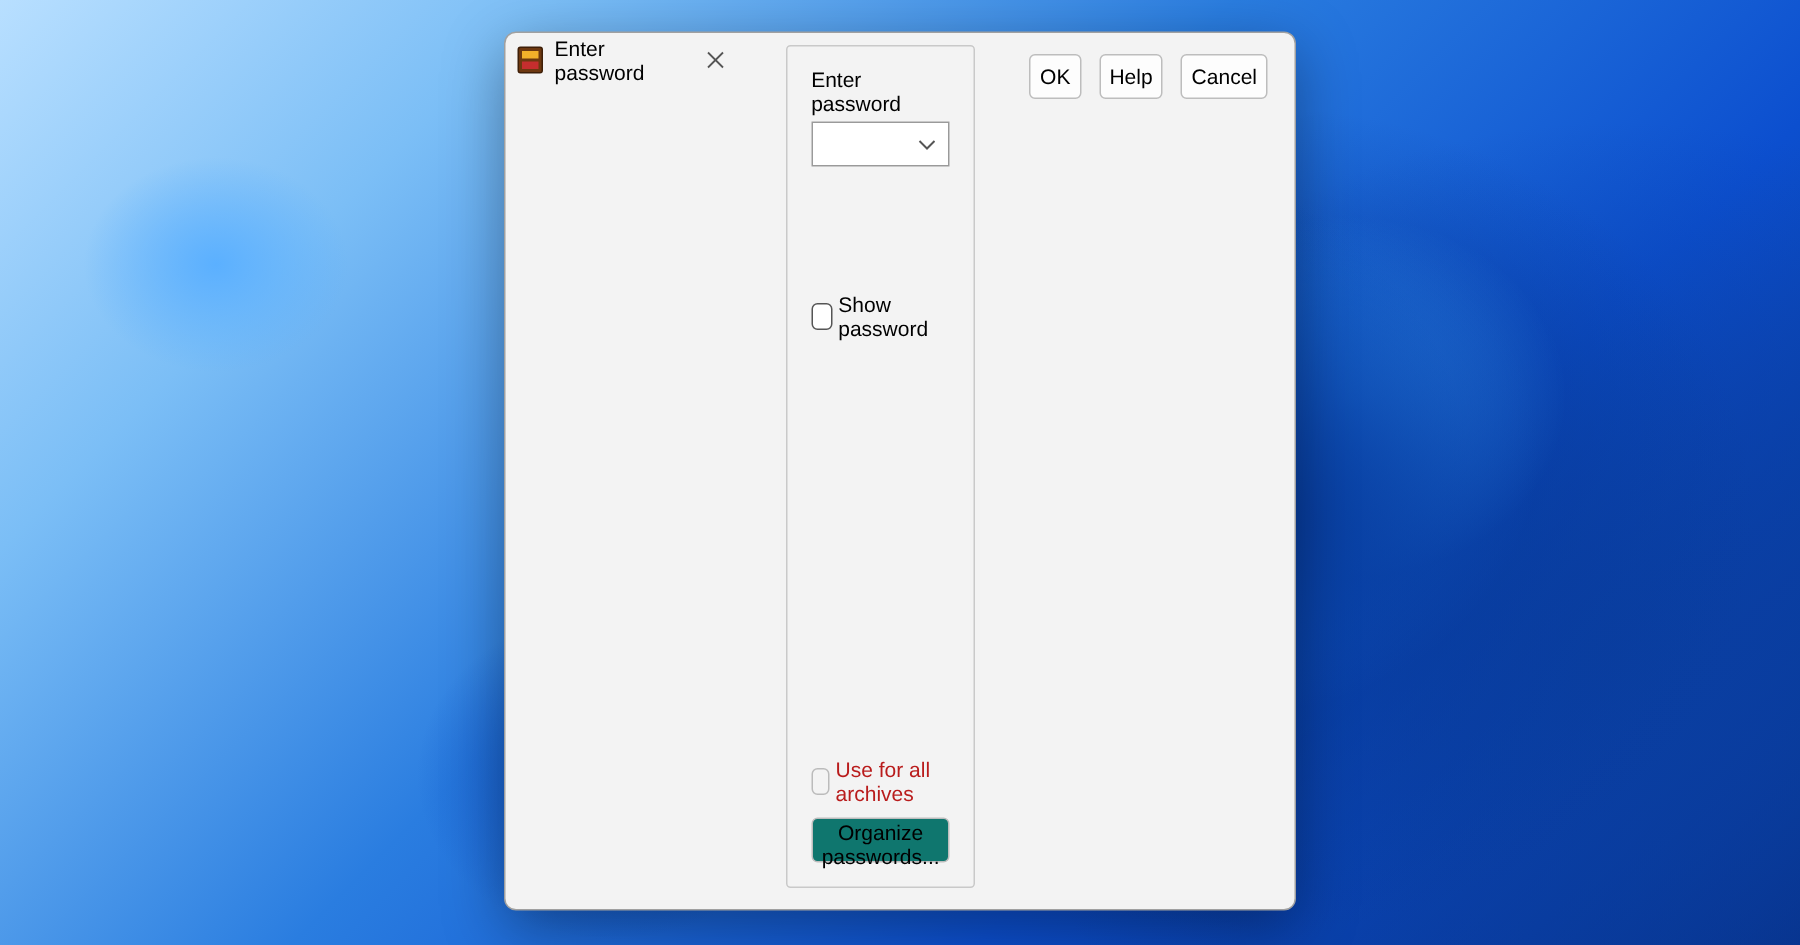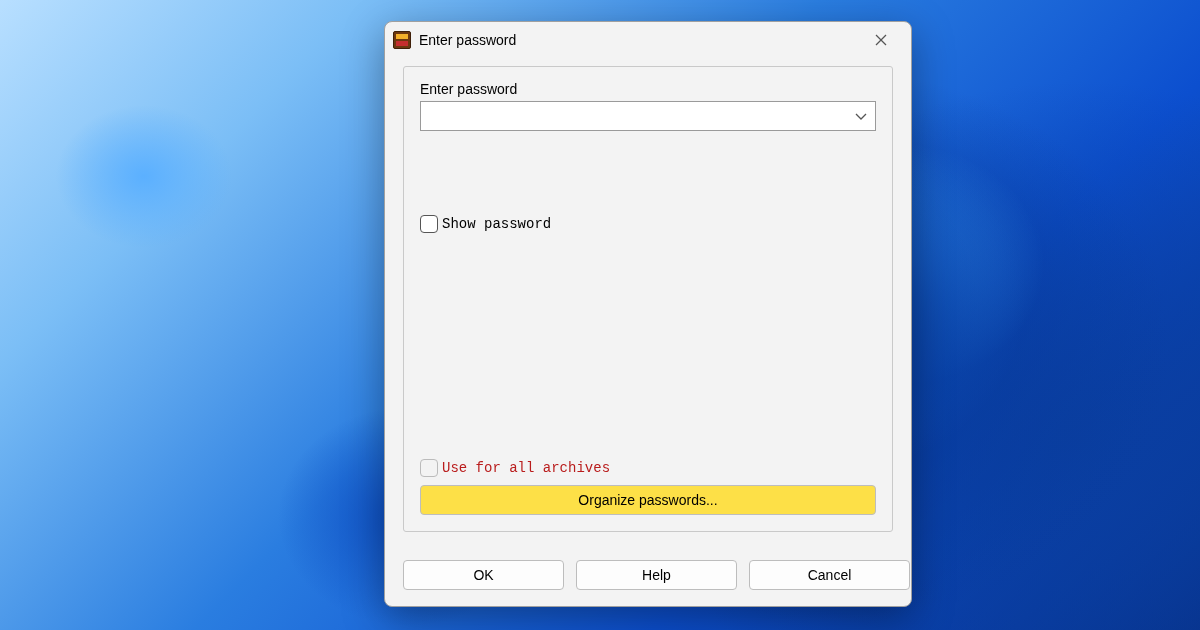--- a/index.html
+++ b/index.html
@@ -27,22 +27,20 @@
 
   .dialog {
     position: absolute;
     left: 336px; top: 21px;
     width: 528px; height: 586px;
     background: #f3f3f3;
     border: 1px solid #a0a0a0;
     border-radius: 8px;
     box-shadow: 0 12px 40px rgba(0,0,0,0.35);
     display: flex;
-    flex-direction: column;
-    margin-left: 48px;
   }
 
   .titlebar {
     display: flex;
     align-items: center;
     height: 36px;
     padding: 0 10px 0 8px;
   }
   .app-icon {
     width: 18px; height: 18px;
@@ -116,40 +114,40 @@
     margin-top: 84px;
   }
   .chk {
     width: 18px; height: 18px;
     border: 1.5px solid #555;
     border-radius: 4px;
     background: #fff;
     display: inline-block;
   }
   .chk.disabled { border-color: #bbb; background: #f3f3f3; }
-  .chk-label { font-size: 14px; font-family: Liberation Mono, monospace; }
+  .chk-label { font-size: 14px; }
   .chk-label.disabled { color: #b91c1c; }
 
   .spacer-v { flex: 1; }
 
   .org-btn {
     width: 100%;
     height: 30px;
-    background: #fde047;
+    background: #0f766e;
     border: 1px solid #bdbdbd;
     border-radius: 4px;
     font-size: 14px;
     margin-top: 8px;
     cursor: pointer;
   }
 
   .button-row {
     display: flex;
     gap: 12px;
-    padding: 14px 1px 16px 18px;
+    padding: 14px 18px 16px 18px;
   }
   .dlg-btn {
     flex: 1;
     height: 30px;
     background: #fdfdfd;
     border: 1px solid #bdbdbd;
     border-radius: 4px;
     font-size: 14px;
     cursor: pointer;
   }

